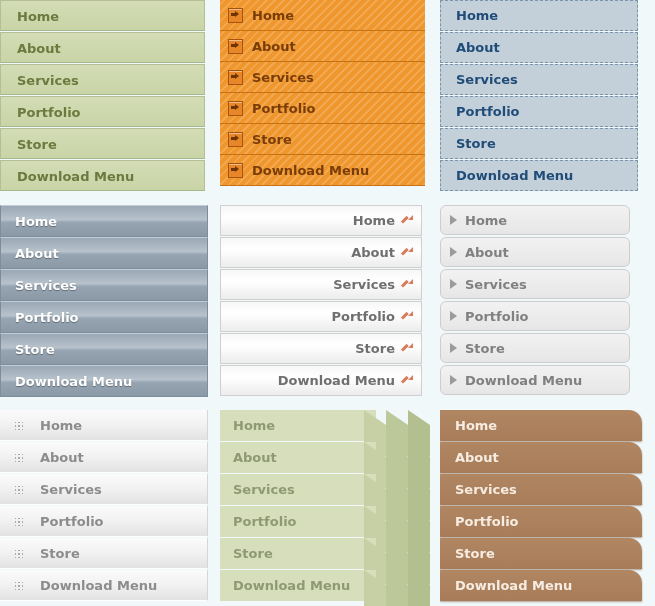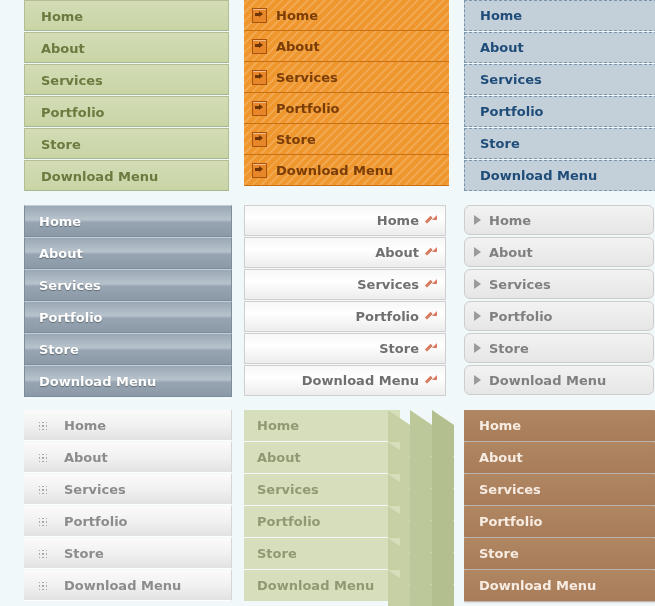--- a/index.html
+++ b/index.html
@@ -6,21 +6,21 @@
   body{
     width:655px;height:606px;
     background:#f1f8fa;
     font-family:"DejaVu Sans","Liberation Sans",sans-serif;
     overflow:hidden;
   }
   .grid{
     display:grid;
     grid-template-columns:220px 220px 215px;
     grid-template-rows:205px 205px 196px;
-    width:604px;height:606px;padding-left:24px;
+    width:604px;height:606px;
   }
   .cell{position:relative;overflow:hidden;}
   ul.menu{list-style:none;margin:0;padding:0;}
   ul.menu li{position:relative;}
 
   
   .m1{width:205px;margin:4px 0 0 4px;}
   .m1 li{
     height:31px;line-height:31px;
     background:linear-gradient(to bottom,#d3dcb5 0%,#c9d4a6 100%);

